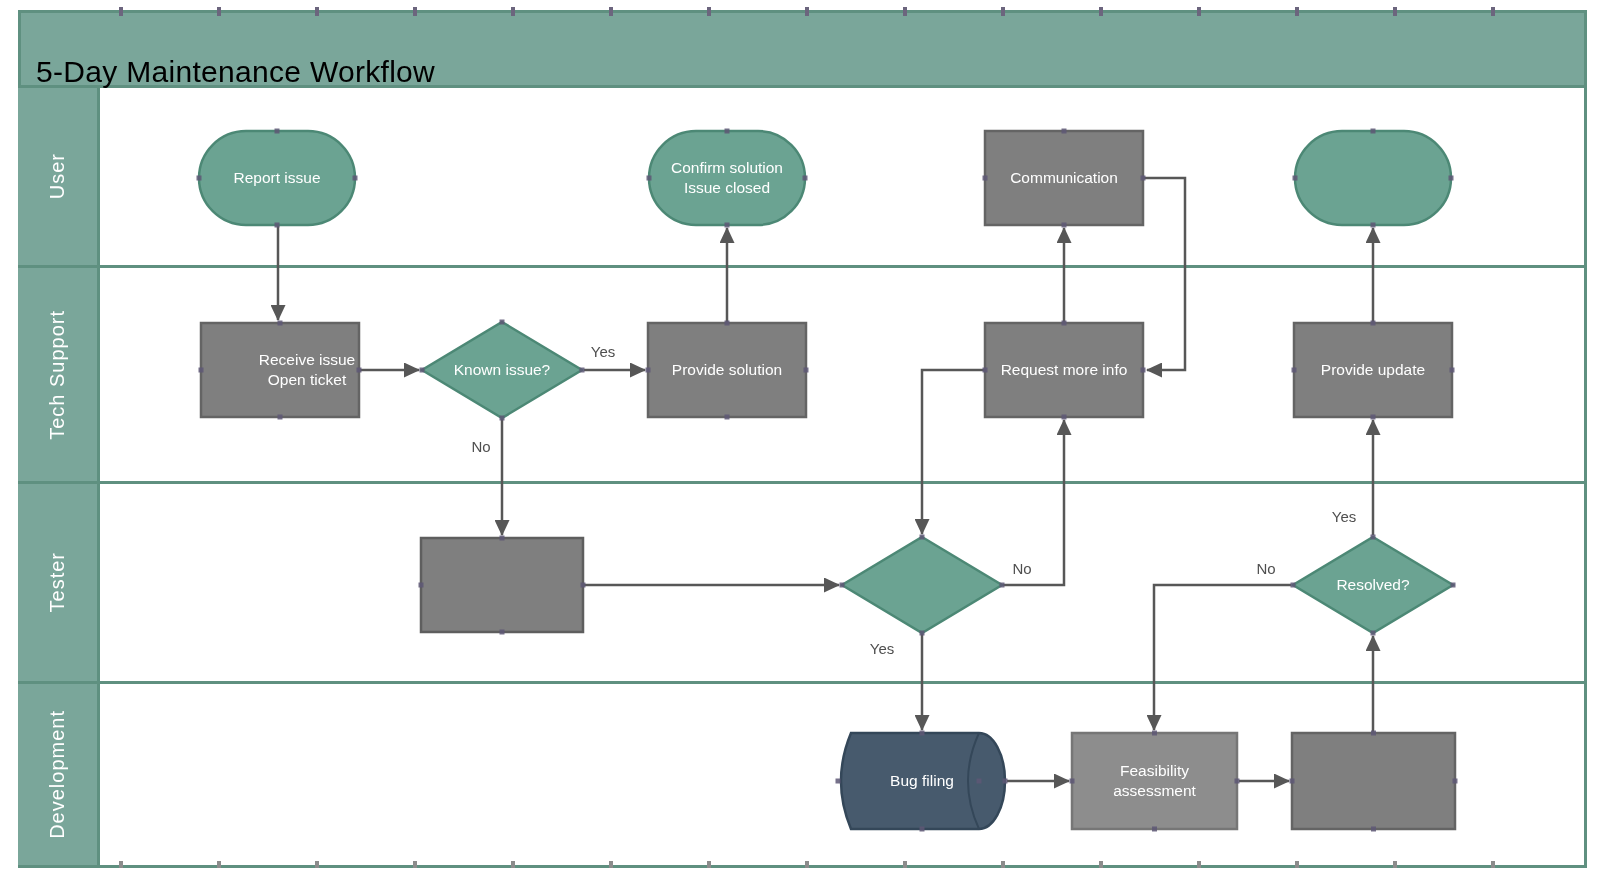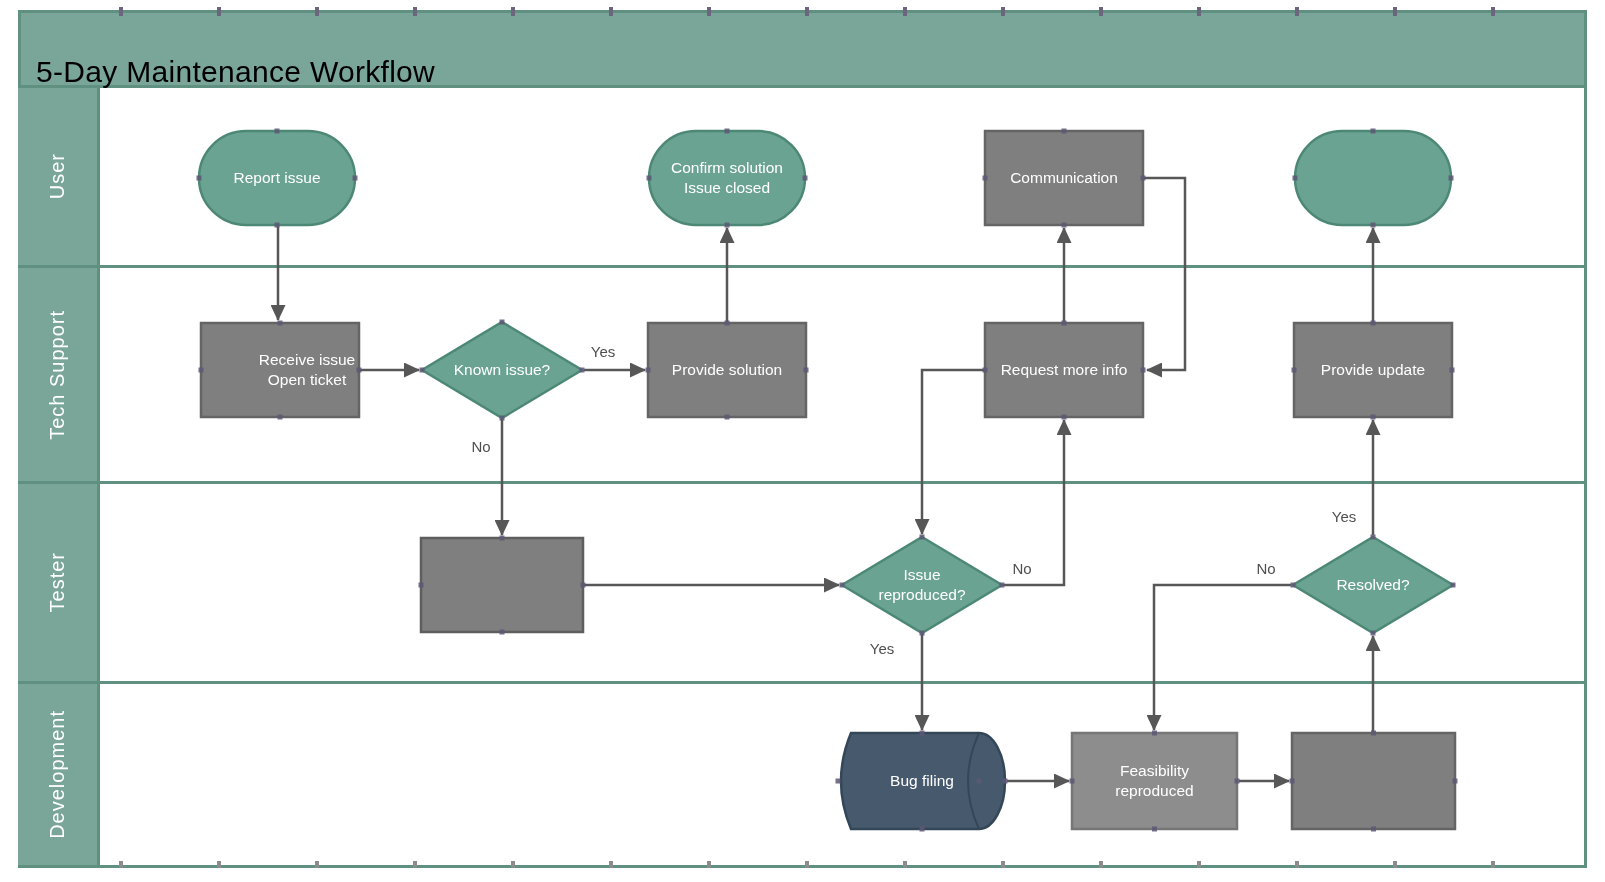--- a/index.html
+++ b/index.html
@@ -180,26 +180,24 @@
       <div class="node-label" style="left: 199px; top: 131px; width: 156px; height: 94px;">Report issue</div>
       <div class="node-label" style="left: 649px; top: 131px; width: 156px; height: 94px;">Confirm solution
 Issue closed</div>
       <div class="node-label" style="left: 985px; top: 131px; width: 158px; height: 94px;">Communication</div>
       <div class="node-label" style="left: 201px; top: 323px; width: 158px; height: 94px; padding-left: 27px;">Receive issue
 Open ticket</div>
       <div class="node-label" style="left: 422px; top: 322px; width: 160px; height: 96px;">Known issue?</div>
       <div class="node-label" style="left: 648px; top: 323px; width: 158px; height: 94px;">Provide solution</div>
       <div class="node-label" style="left: 985px; top: 323px; width: 158px; height: 94px;">Request more info</div>
       <div class="node-label" style="left: 1294px; top: 323px; width: 158px; height: 94px;">Provide update</div>
-      <div class="node-label" style="left: 842px; top: 537px; width: 160px; height: 96px;">Issue
-reproduced?</div>
       <div class="node-label" style="left: 1293px; top: 537px; width: 160px; height: 96px;">Resolved?</div>
       <div class="node-label" style="left: 839px; top: 733px; width: 166px; height: 96px;">Bug filing</div>
       <div class="node-label" style="left: 1072px; top: 733px; width: 165px; height: 96px;">Feasibility
-reproduced</div>
+assessment</div>
       <div class="edge-label" style="left: 603px; top: 351px;">Yes</div>
       <div class="edge-label" style="left: 481px; top: 446px;">No</div>
       <div class="edge-label" style="left: 1022px; top: 568px;">No</div>
       <div class="edge-label" style="left: 882px; top: 648px;">Yes</div>
       <div class="edge-label" style="left: 1344px; top: 516px;">Yes</div>
       <div class="edge-label" style="left: 1266px; top: 568px;">No</div>
     </div>
 <div class="tick" style="left: 119px; top: 7px; height: 9px; background: rgb(108, 101, 126);"></div>
     <div class="tick" style="left: 119px; top: 861px; height: 7px; background: rgb(140, 140, 140);"></div>
     <div class="tick" style="left: 217px; top: 7px; height: 9px; background: rgb(108, 101, 126);"></div>

